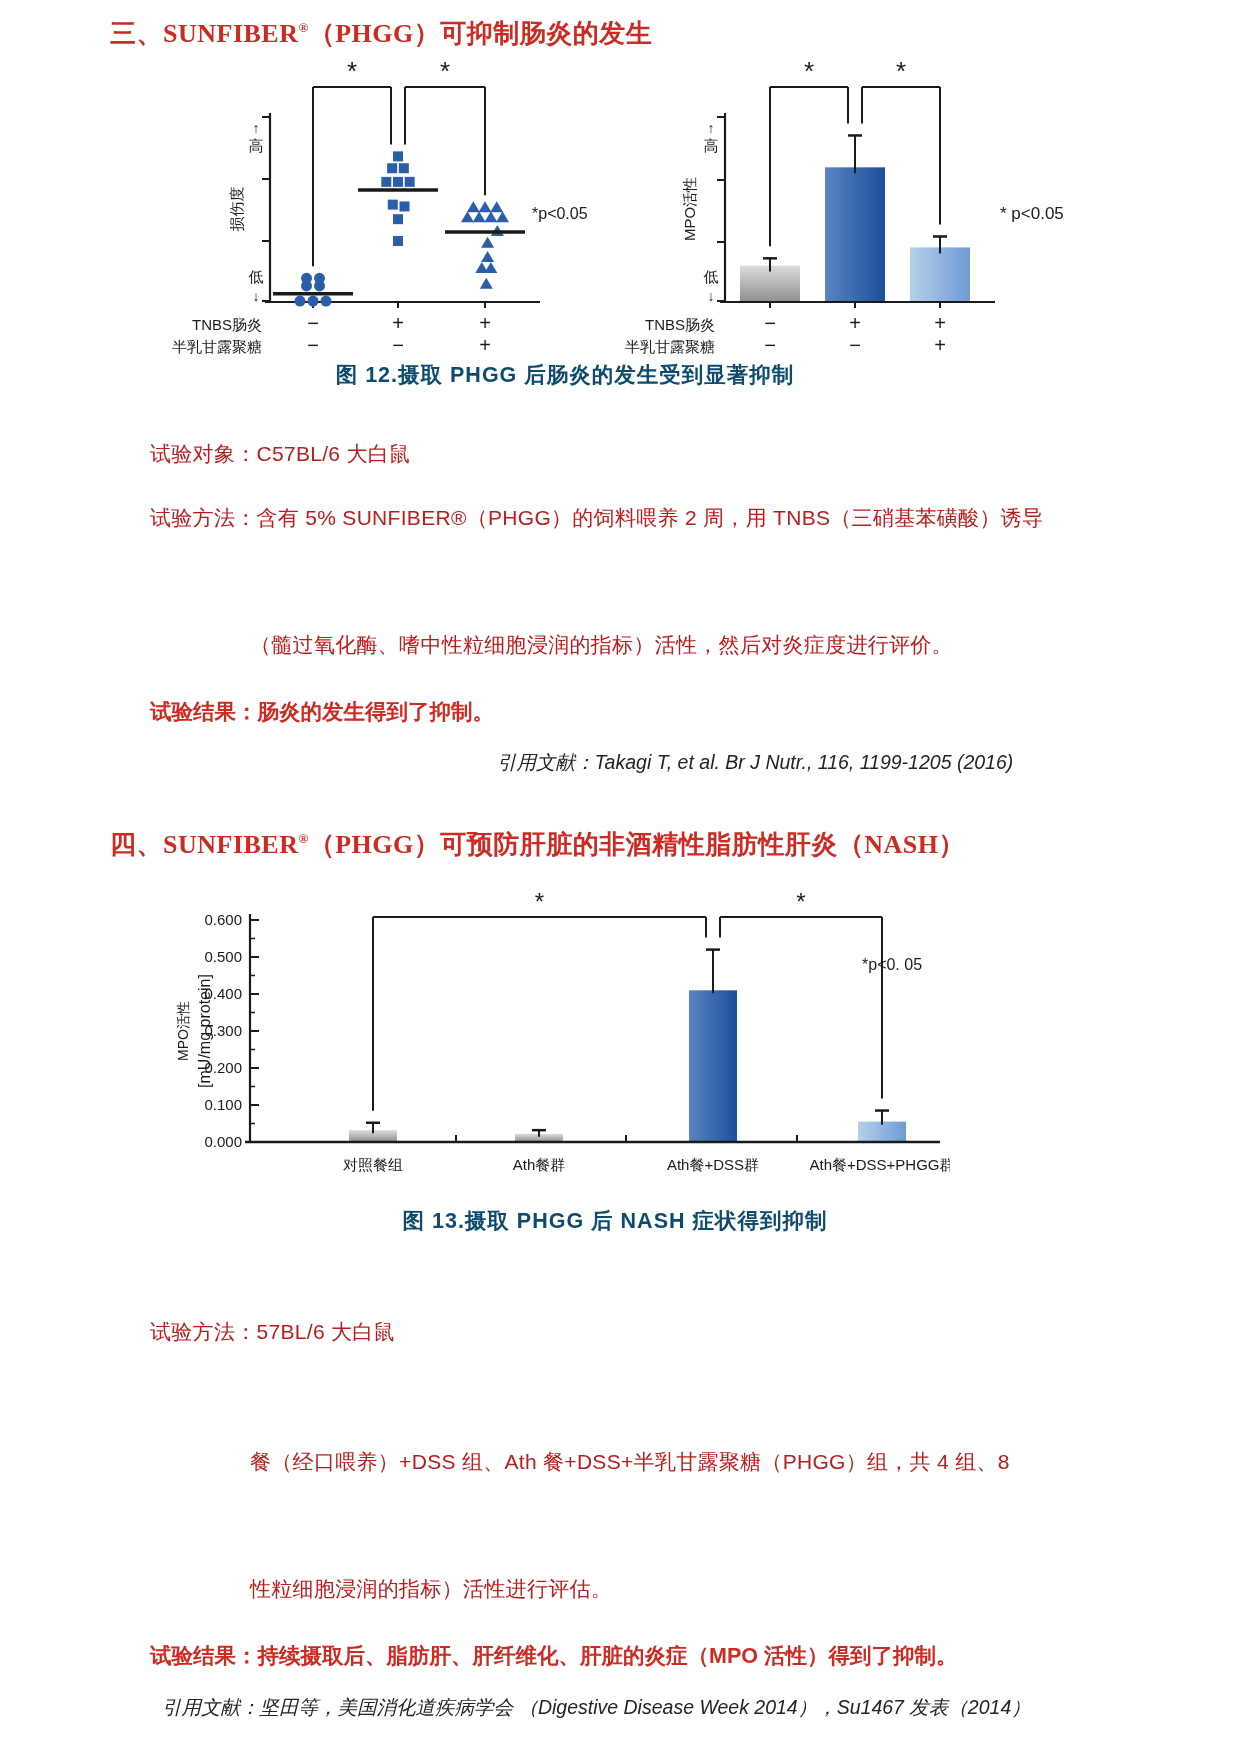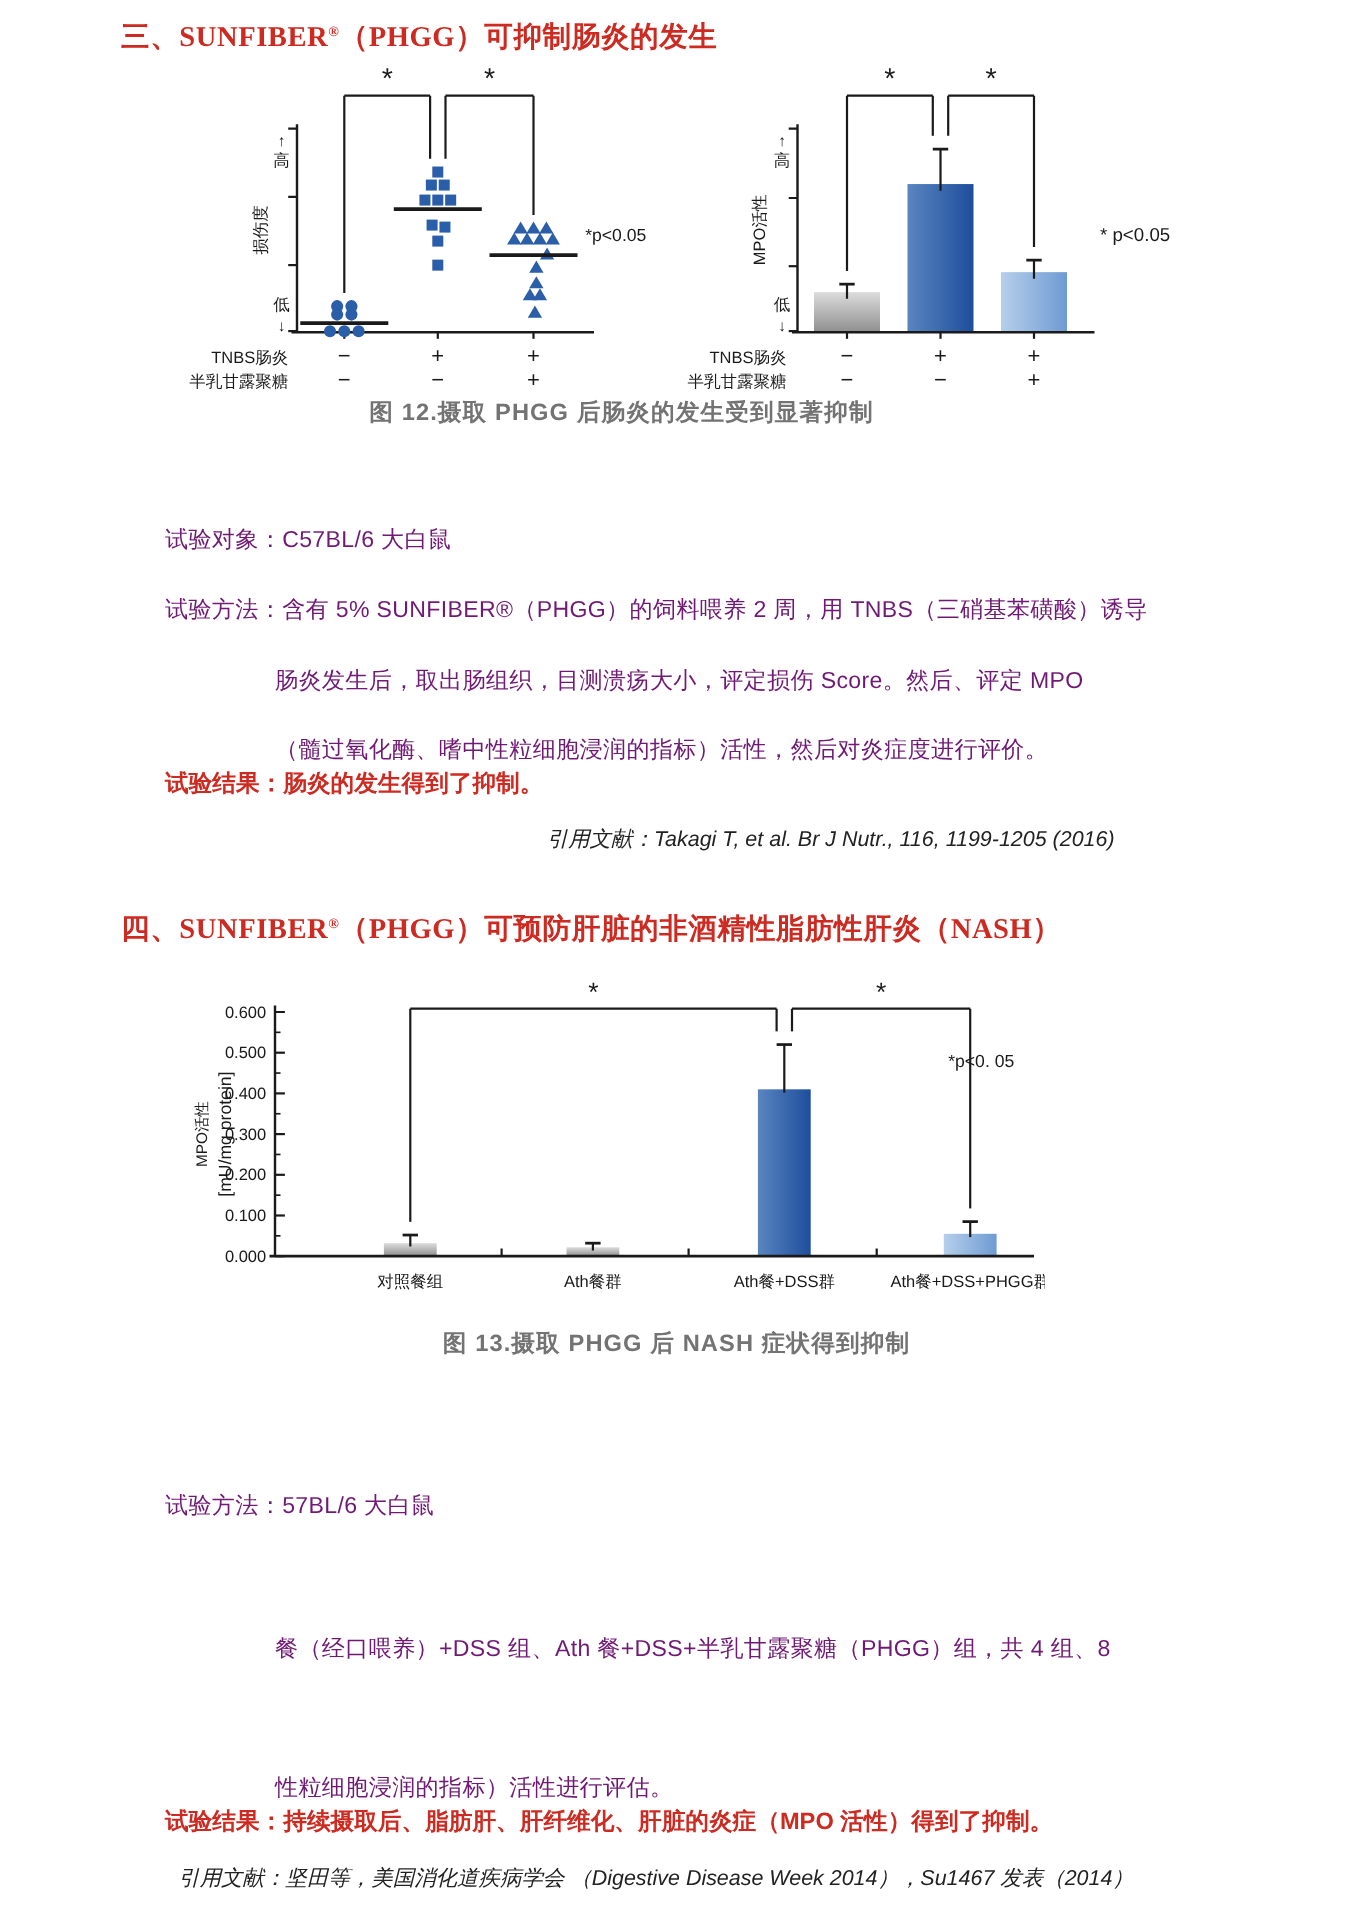--- a/index.html
+++ b/index.html
@@ -2,25 +2,25 @@
 <html style="--red: #cd2a21;"><head>
 <meta charset="utf-8">
 <style>
   :root{ --red:#cd2a21; --ink:#1a1a1a; }
   html,body{margin:0;padding:0;background:#fff;}
   .page{position:relative;width:1240px;height:1754px;background:#ffffff;overflow:hidden;
         font-family:"Liberation Sans",sans-serif;color:var(--ink);}
   .sec-title{position:absolute;color:var(--red);font-weight:700;font-size:26px;
              white-space:nowrap;letter-spacing:0.5px;margin:0;font-family:Liberation Serif, serif;}
   .sec-title sup{font-size:13px;vertical-align:super;}
-  .body-line{position:absolute;font-size:21px;color:#701a75;white-space:nowrap;letter-spacing:0.3px;margin-top:36px;}
+  .body-line{position:absolute;font-size:21px;color:#b91c1c;white-space:nowrap;letter-spacing:0.3px;}
   .result-line{position:absolute;font-size:21.5px;font-weight:700;color:var(--red);white-space:nowrap;}
   .citation-line{position:absolute;font-size:19.5px;font-style:italic;color:#222;white-space:nowrap;}
   .fig-caption{position:absolute;font-size:21.5px;font-weight:700;text-align:center;
-               white-space:nowrap;letter-spacing:1px;color:#737373;}
+               white-space:nowrap;letter-spacing:1px;color:#0c4a6e;}
   .chart-host{position:absolute;}
 </style>
 </head>
 <body>
 
 <div class="page">
 
   <h2 class="sec-title" style="left:110px;top:16px;"><span>三、SUNFIBER</span><sup>®</sup><span>（PHGG）可抑制肠炎的发生</span></h2>
 
   <div id="chart-fig12-left" class="chart-host" style="left:170px;top:55px;"><svg width="430" height="305" viewBox="0 0 430 305">
@@ -143,21 +143,20 @@
         <text x="170" y="297" font-size="20" text-anchor="middle" fill="#1a1a1a" font-family="&quot;Liberation Sans&quot;,sans-serif">−</text>
         <text x="255" y="297" font-size="20" text-anchor="middle" fill="#1a1a1a" font-family="&quot;Liberation Sans&quot;,sans-serif">−</text>
         <text x="340" y="297" font-size="20" text-anchor="middle" fill="#1a1a1a" font-family="&quot;Liberation Sans&quot;,sans-serif">+</text>
         <text x="400" y="164" font-size="17" text-anchor="start" fill="#1a1a1a" font-family="&quot;Liberation Sans&quot;,sans-serif">* p&lt;0.05</text>
       </svg></div>
 
   <div class="fig-caption" style="left:280px;top:360px;width:570px;">图 12.摄取 PHGG 后肠炎的发生受到显著抑制</div>
 
   <div class="body-line" style="left:150px;top:440px;">试验对象：C57BL/6 大白鼠</div>
   <div class="body-line" style="left:150px;top:504px;">试验方法：含有 5% SUNFIBER®（PHGG）的饲料喂养 2 周，用 TNBS（三硝基苯磺酸）诱导</div>
-  <div class="body-line" style="left:250px;top:568px;">肠炎发生后，取出肠组织，目测溃疡大小，评定损伤 Score。然后、评定 MPO</div>
   <div class="body-line" style="left:250px;top:631px;text-align:center;">（髓过氧化酶、嗜中性粒细胞浸润的指标）活性，然后对炎症度进行评价。</div>
   <div class="result-line" style="left:150px;top:697px;">试验结果：肠炎的发生得到了抑制。</div>
   <div class="citation-line" style="left:497px;top:749px;">引用文献：Takagi T, et al. Br J Nutr., 116, 1199-1205 (2016)</div>
 
   <h2 class="sec-title" style="left:110px;top:827px;"><span>四、SUNFIBER</span><sup>®</sup><span>（PHGG）可预防肝脏的非酒精性脂肪性肝炎（NASH）</span></h2>
 
   <div id="chart-fig13" class="chart-host" style="left:150px;top:878px;"><svg width="800" height="315" viewBox="0 0 800 315">
         <defs>
           <linearGradient id="c3-g" x1="0" y1="0" x2="0" y2="1">
             <stop offset="0" stop-color="#dcdcdc"></stop>

